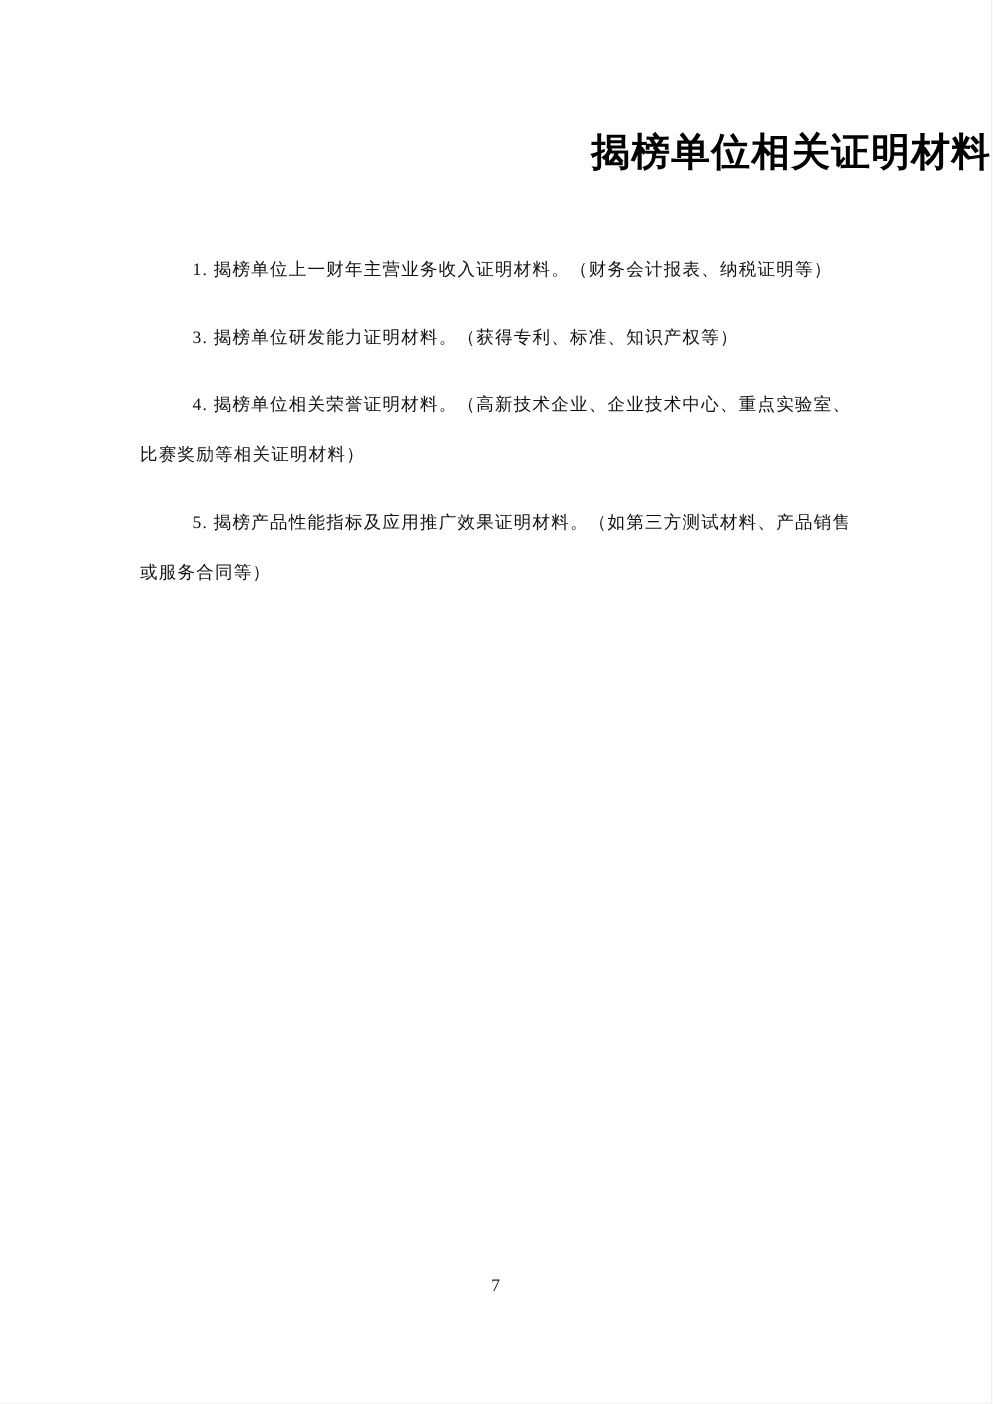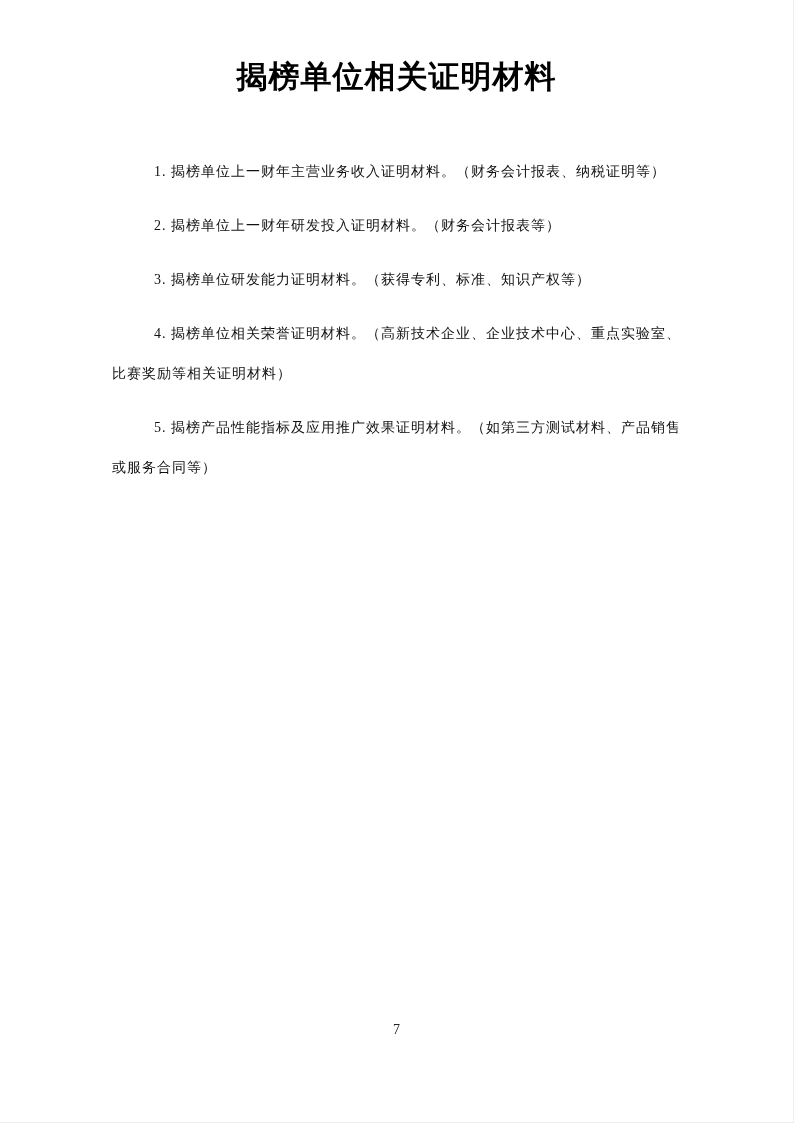--- a/index.html
+++ b/index.html
@@ -14,22 +14,22 @@
     background: #ffffff;
     color: #000000;
     font-family: "Liberation Serif", "DejaVu Serif", serif;
     box-sizing: border-box;
     border-right: 1px solid #ededed;
     border-bottom: 1px solid #ededed;
     overflow: hidden;
   }
   .doc-title {
     margin: 0;
-    padding-top: 58px;
-    text-align: center;
+    padding-top: 103px;
+    text-align: right;
     font-size: 31px;
     line-height: 37px;
     font-weight: bold;
     letter-spacing: 1px;
     color: #000000;
   }
   .doc-body {
     margin-top: 57px;
     padding: 0 112px;
   }
@@ -56,21 +56,20 @@
 </style>
 </head>
 <body>
 
 <div class="page">
 
   <h1 class="doc-title">揭榜单位相关证明材料</h1>
 
   <div class="doc-body">
     <p>1. 揭榜单位上一财年主营业务收入证明材料。（财务会计报表、纳税证明等）</p>
-    <p>2. 揭榜单位上一财年研发投入证明材料。（财务会计报表等）</p>
     <p>3. 揭榜单位研发能力证明材料。（获得专利、标准、知识产权等）</p>
     <p>4. 揭榜单位相关荣誉证明材料。（高新技术企业、企业技术中心、重点实验室、比赛奖励等相关证明材料）</p>
     <p>5. 揭榜产品性能指标及应用推广效果证明材料。（如第三方测试材料、产品销售或服务合同等）</p>
   </div>
 
   <div class="page-number">7</div>
 
 </div>
 
 </body></html>

